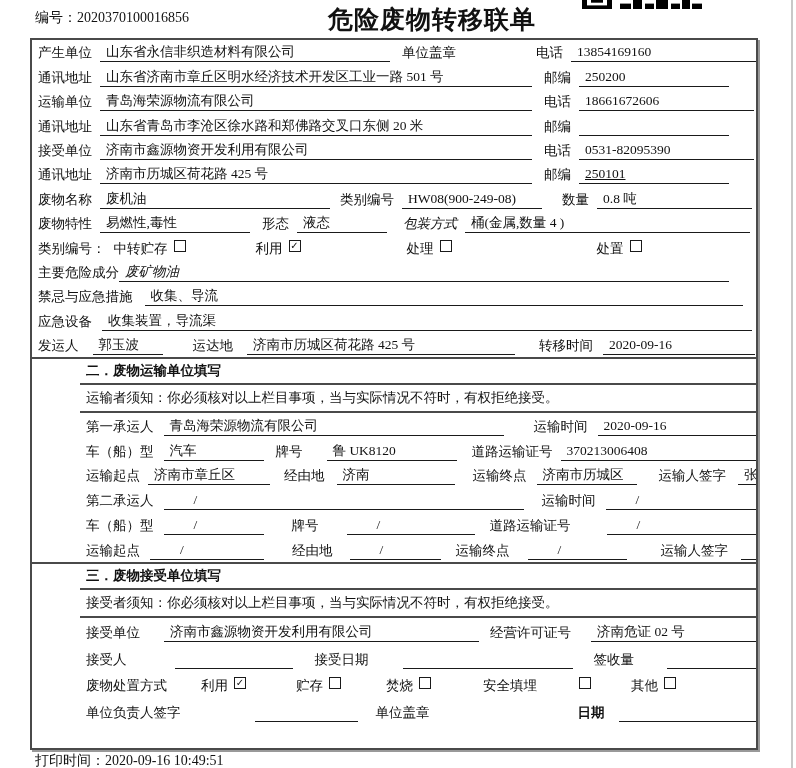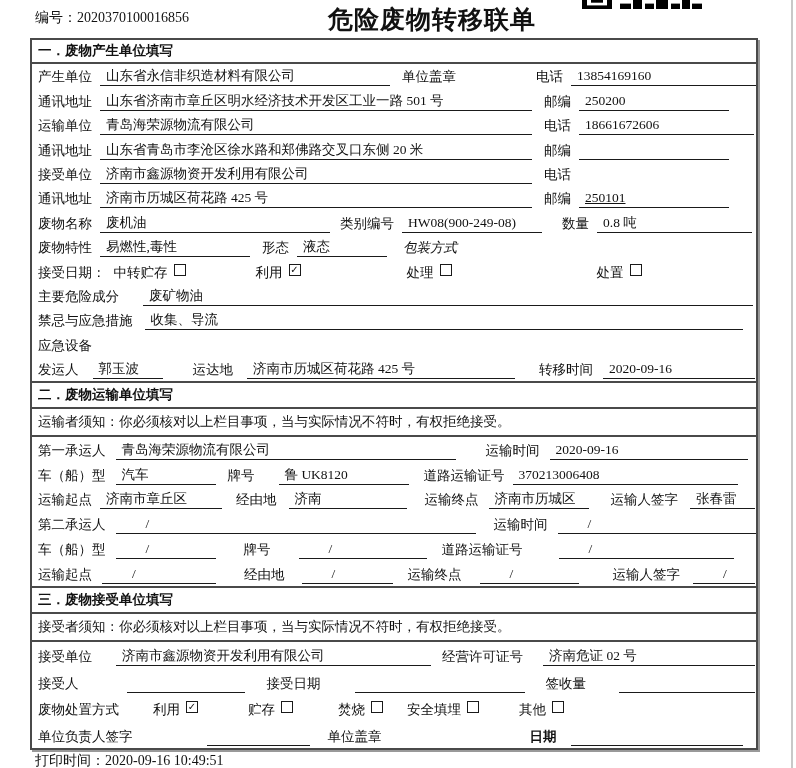--- a/index.html
+++ b/index.html
@@ -11,21 +11,21 @@
   .title{
     position:absolute;left:328px;top:3px;font-size:25px;font-weight:bold;
     font-family:"DejaVu Serif","Liberation Serif",serif;letter-spacing:1px;white-space:nowrap;
   }
   .qr{position:absolute;left:582px;top:0;width:120px;height:9px;}
   .page-edge{position:absolute;left:791px;top:0;width:2px;height:768px;background:#c8c8c8;}
   .tbl{
     position:absolute;left:30px;top:38px;width:728px;height:712px;box-sizing:border-box;
     border:2px solid #4a4a4a;box-shadow:2px 2px 0 #999;background:#fff;overflow:hidden;
   }
-  .sec + .sec{border-top:2px solid #4a4a4a;}
+  .sec + .sec{border-top:2px solid #4a4a4a;padding-left:48px;}
   .sec-header{
     height:24px;display:flex;align-items:center;padding-left:6px;box-sizing:border-box;
     border-bottom:2px solid #4a4a4a;font-family:"DejaVu Sans","Liberation Sans",sans-serif;
     font-weight:bold;font-size:13.5px;white-space:nowrap;
   }
   .sec2 .sec-header,.sec3 .sec-header{height:26px;}
   .notice{
     height:28px;display:flex;align-items:center;padding-left:6px;box-sizing:border-box;
     border-bottom:2px solid #4a4a4a;white-space:nowrap;
   }
@@ -63,21 +63,20 @@
   <rect x="51" y="0" width="9" height="10"></rect>
   <rect x="63" y="4" width="9" height="6"></rect>
   <rect x="74" y="0" width="12" height="10"></rect>
   <rect x="89" y="4" width="9" height="6"></rect>
   <rect x="100" y="0" width="8" height="10"></rect>
   <rect x="110" y="4" width="10" height="6"></rect>
 </svg>
 
 <div class="tbl" id="tbl">
     <div class="sec sec1">
-      <div class="sec-header">一．废物产生单位填写</div>
       <div class="row">
         <span class="l">产生单位</span>
         <span class="f" style="width: 290px; margin-left: 8px;">山东省永信非织造材料有限公司</span>
         <span class="l" style="margin-left: 12px;">单位盖章</span>
         <span class="l" style="margin-left: 80px;">电话</span>
         <span class="f" style="width: 185px; margin-left: 8px;">13854169160</span>
       </div>
       <div class="row">
         <span class="l">通讯地址</span>
         <span class="f" style="width: 432px; margin-left: 8px;">山东省济南市章丘区明水经济技术开发区工业一路 501 号</span>
@@ -93,20 +92,21 @@
       <div class="row">
         <span class="l">通讯地址</span>
         <span class="f" style="width: 432px; margin-left: 8px;">山东省青岛市李沧区徐水路和郑佛路交叉口东侧 20 米</span>
         <span class="l" style="margin-left: 12px;">邮编</span>
         <span class="f" style="width: 150px; margin-left: 8px;"></span>
       </div>
       <div class="row">
         <span class="l">接受单位</span>
         <span class="f" style="width: 432px; margin-left: 8px;">济南市鑫源物资开发利用有限公司</span>
         <span class="l" style="margin-left: 12px;">电话</span>
+        <span class="f" style="width: 175px; margin-left: 8px;">0531-82095390</span>
       </div>
       <div class="row">
         <span class="l">通讯地址</span>
         <span class="f" style="width: 432px; margin-left: 8px;">济南市历城区荷花路 425 号</span>
         <span class="l" style="margin-left: 12px;">邮编</span>
         <span class="f" style="width: 150px; margin-left: 8px; text-decoration: underline;">250101</span>
       </div>
       <div class="row">
         <span class="l">废物名称</span>
         <span class="f" style="width: 230px; margin-left: 8px;">废机油</span>
@@ -114,50 +114,52 @@
         <span class="f" style="width: 140px; margin-left: 8px;">HW08(900-249-08)</span>
         <span class="l" style="margin-left: 20px;">数量</span>
         <span class="f" style="width: 155px; margin-left: 8px;">0.8 吨</span>
       </div>
       <div class="row">
         <span class="l">废物特性</span>
         <span class="f" style="width: 150px; margin-left: 8px;">易燃性,毒性</span>
         <span class="l" style="margin-left: 12px;">形态</span>
         <span class="f" style="width: 90px; margin-left: 8px;">液态</span>
         <span class="l" style="margin-left: 16px; font-style: italic;">包装方式</span>
-      </div>
-      <div class="row">
-        <span class="l">接受日期：</span>
+        <span class="f" style="width: 285px; margin-left: 8px;">桶(金属,数量 4 )</span>
+      </div>
+      <div class="row">
+        <span class="l">类别编号：</span>
         <span class="chk" style="margin-left: 8px;">
           <span>中转贮存</span>
           <span class="box"></span>
         </span>
         <span class="chk" style="margin-left: 70px;">
           <span>利用</span>
           <span class="box">✓</span>
         </span>
         <span class="chk" style="margin-left: 106px;">
           <span>处理</span>
           <span class="box"></span>
         </span>
         <span class="chk" style="margin-left: 145px;">
           <span>处置</span>
           <span class="box"></span>
         </span>
       </div>
       <div class="row">
         <span class="l">主要危险成分</span>
-        <span class="f" style="width: 610px; margin-left: 24px;">废矿物油</span>
+        <span class="f" style="width: 610px; margin-left: 0; font-style: italic;">废矿物油</span>
       </div>
       <div class="row">
         <span class="l">禁忌与应急措施</span>
         <span class="f" style="width: 598px; margin-left: 12px;">收集、导流</span>
       </div>
       <div class="row">
         <span class="l">应急设备</span>
+        <span class="f" style="width: 650px; margin-left: 10px;">收集装置，导流渠</span>
       </div>
       <div class="row">
         <span class="l">发运人</span>
         <span class="f" style="width: 70px; margin-left: 14px;">郭玉波</span>
         <span class="l" style="margin-left: 30px;">运达地</span>
         <span class="f" style="width: 268px; margin-left: 14px;">济南市历城区荷花路 425 号</span>
         <span class="l" style="margin-left: 24px;">转移时间</span>
         <span class="f" style="width: 152px; margin-left: 10px;">2020-09-16</span>
       </div>
     </div>
@@ -237,21 +239,21 @@
           <span class="box">✓</span>
         </span>
         <span class="chk" style="margin-left: 50px;">
           <span>贮存</span>
           <span class="box"></span>
         </span>
         <span class="chk" style="margin-left: 45px;">
           <span>焚烧</span>
           <span class="box"></span>
         </span>
-        <span class="chk" style="margin-left: 24px;">
+        <span class="chk" style="margin-left: 52px; gap: 36px;">
           <span>安全填埋</span>
           <span class="box"></span>
         </span>
         <span class="chk" style="margin-left: 40px;">
           <span>其他</span>
           <span class="box"></span>
         </span>
       </div>
       <div class="row">
         <span class="l">单位负责人签字</span>

